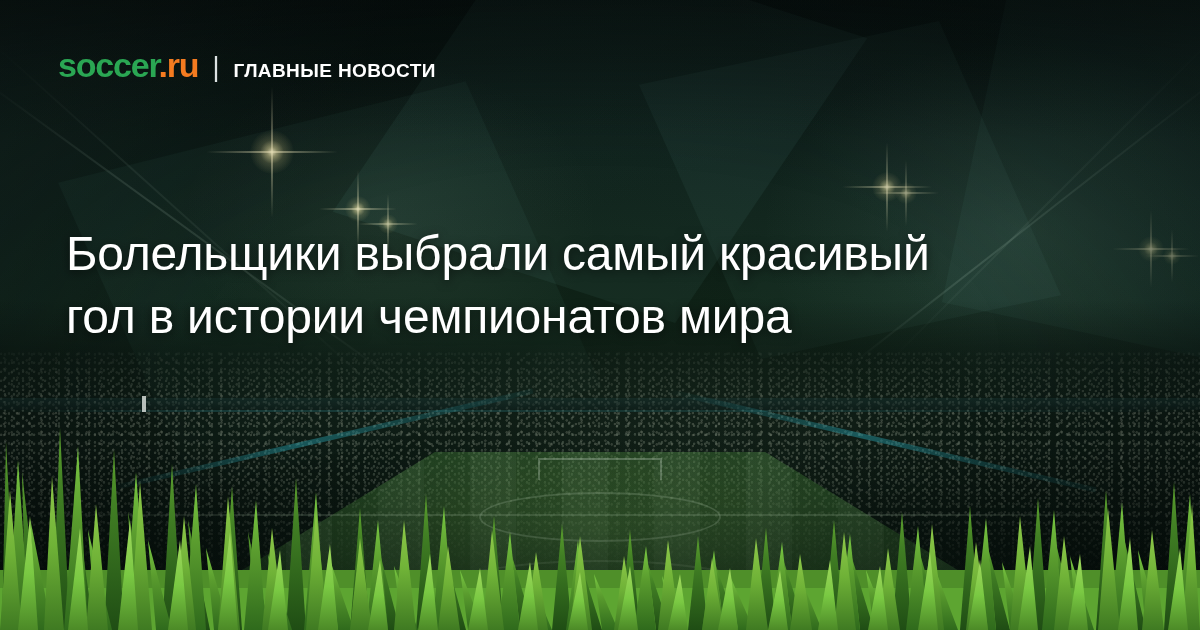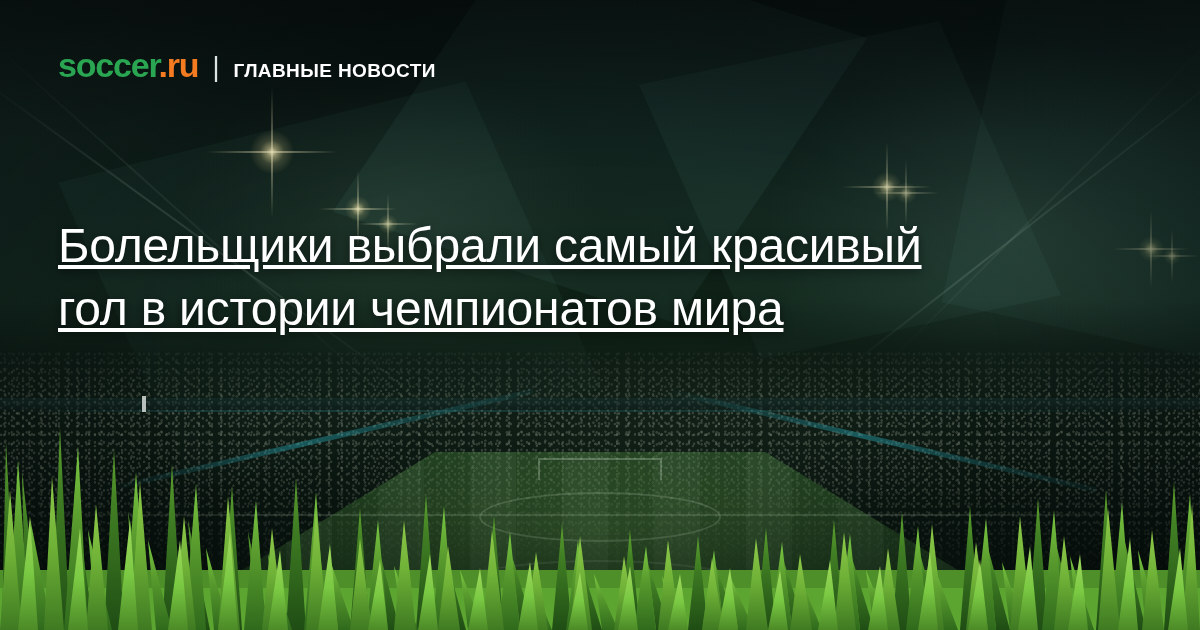--- a/index.html
+++ b/index.html
@@ -261,28 +261,27 @@
     font-weight: 700;
     letter-spacing: .4px;
     line-height: 1;
   }
 
   .headline {
     position: absolute;
     left: 58px;
     top: 214px;
     width: 930px;
-    margin: 0;
+    margin: 8px;
     color: #ffffff;
     font-size: 48px;
     font-weight: 400;
     line-height: 1.32;
     letter-spacing: -.2px;
     text-shadow: 0 2px 10px rgba(0,0,0,.55);
-    text-decoration: underline;
   }
 </style>
 </head>
 <body>
 
 <div id="stage">
 
   <div class="bg-layer bg-base"></div>
   <div class="bg-layer bg-facets"></div>
 

